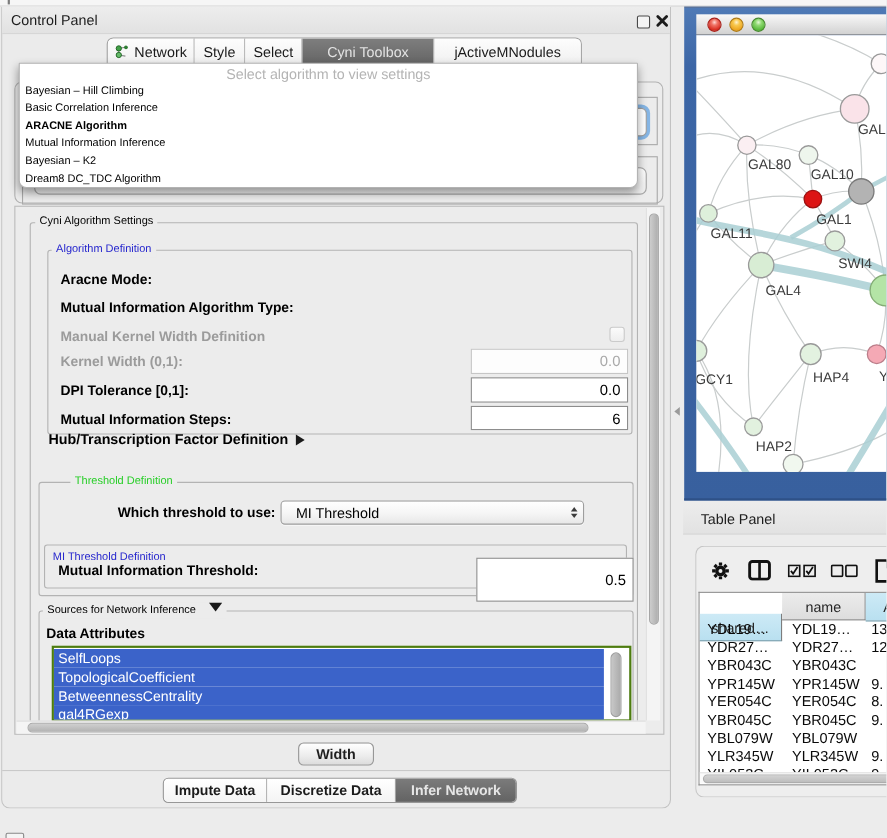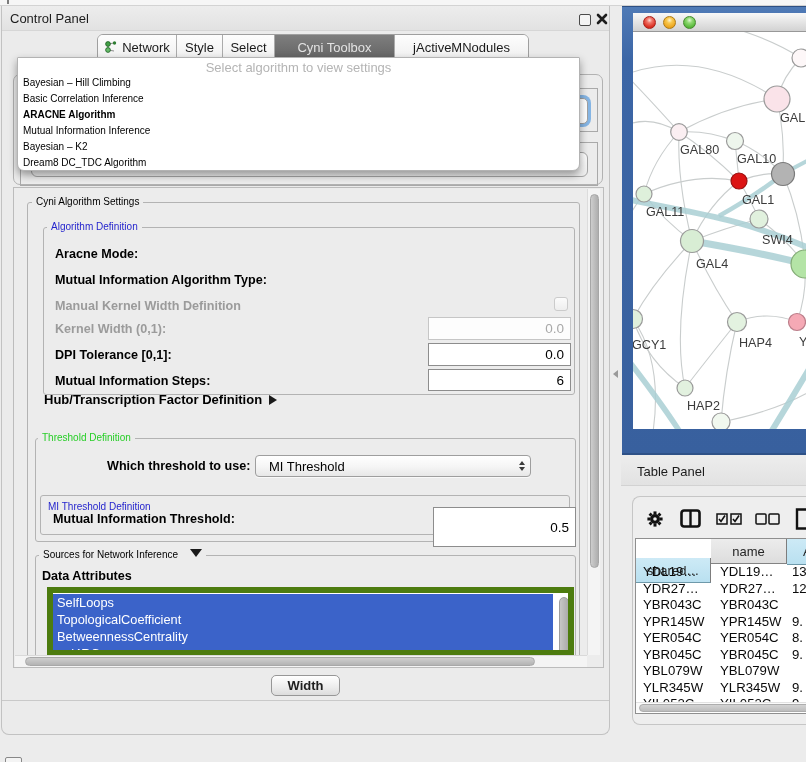--- a/index.html
+++ b/index.html
@@ -43,42 +43,42 @@
   .popup-item.bold{font-weight:bold;}
 
   
   #settings-pane{left:11px;top:181px;width:591px;height:481px;border:1px solid #bcbcbc;box-sizing:border-box;background:#ececec;}
   #settings-viewport{left:1px;top:1px;width:572px;height:467px;overflow:hidden;}
 
   .titled-group{position:absolute;border:1px solid #b3b3b3;border-radius:3px;box-sizing:border-box;}
   .group-title{position:absolute;background:#ececec;padding:0 4px;line-height:14px;font-size:10px;white-space:nowrap;}
   .t-black{color:#000;}
   .t-blue{color:#2525cd;}
-  .t-green{color:#27ce27;}
+  .t-green{color:#27ce27;margin-left:26px;}
 
   .fldlabel{position:absolute;font-weight:bold;font-size:12.6px;color:#000;white-space:nowrap;}
   .fldlabel.disabled{color:#9b9b9b;}
 
   .combo{position:absolute;height:22px;border:1px solid #9e9e9e;border-radius:4px;background:linear-gradient(#ffffff,#f5f5f5 55%,#e7e7e7);box-sizing:border-box;display:flex;align-items:center;box-shadow:0 1px 0 rgba(255,255,255,.7);}
   .combo .cval{font-size:13px;color:#000;padding-left:13px;}
   .combo .arrows{position:absolute;right:5px;top:0;height:100%;display:flex;flex-direction:column;justify-content:center;gap:2px;}
   .combo .arrows i{display:block;width:0;height:0;border-left:3.5px solid transparent;border-right:3.5px solid transparent;}
   .combo .arrows .up{border-bottom:4.5px solid #3c3c3c;}
   .combo .arrows .dn{border-top:4.5px solid #3c3c3c;}
 
   .tfield{position:absolute;background:#fff;border:1px solid #8d8d8d;box-sizing:border-box;font-size:13.5px;color:#000;text-align:right;padding:0 6px 0 0;display:flex;align-items:center;justify-content:flex-end;}
   .tfield.disabled{border-color:#c6c6c6;color:#a9a9a9;background:#fdfdfd;}
 
   #manual-kernel-checkbox{left:539px;top:108px;width:14px;height:14px;border:1px solid #cbcbcb;border-radius:3px;background:linear-gradient(#fbfbfb,#eeeeee);box-sizing:border-box;}
 
   .disclosure{width:0;height:0;border-top:5.5px solid transparent;border-bottom:5.5px solid transparent;border-left:8px solid #1a1a1a;display:inline-block;}
   .disclosure-down{width:0;height:0;border-left:6.5px solid transparent;border-right:6.5px solid transparent;border-top:8px solid #1a1a1a;display:inline-block;}
 
   
-  #attr-list{left:32px;top:398px;width:527px;height:69px;background:#fff;border:6px solid #4d7c0f;box-sizing:border-box;overflow:hidden;}
+  #attr-list{left:32px;top:398px;width:527px;height:69px;background:#fff;border:2px solid #4d7c0f;box-sizing:border-box;overflow:hidden;}
   .attr-item{position:absolute;left:0;width:496px;height:17px;line-height:17px;background:#3b63c9;color:#fff;font-size:12.8px;padding-left:4px;}
   #attr-vscroll{left:505px;top:4px;width:13px;height:61px;}
   #attr-vscroll .thumb{position:absolute;left:1px;top:0;width:10px;height:59px;border-radius:5px;background:linear-gradient(90deg,#c7c7c7,#ababab);border:1px solid #9e9e9e;box-sizing:border-box;}
 
   
   #pane-hscroll{left:1px;top:467px;width:572px;height:12px;background:#f4f4f4;border-top:1px solid #d9d9d9;box-sizing:border-box;}
   #pane-hscroll .thumb{position:absolute;left:10px;top:1px;width:510px;height:9px;border-radius:4.5px;background:linear-gradient(#cfcfcf,#b3b3b3);border:1px solid #a8a8a8;box-sizing:border-box;}
   #pane-vscroll{left:573px;top:1px;width:13px;height:466px;background:#f4f4f4;border-left:1px solid #dcdcdc;box-sizing:border-box;}
   #pane-vscroll .thumb{position:absolute;left:1.5px;top:5px;width:9px;height:374px;border-radius:4.5px;background:linear-gradient(90deg,#cdcdcd,#aeaeae);border:1px solid #a6a6a6;box-sizing:border-box;}
 
@@ -257,20 +257,25 @@
           <div class="thumb"></div>
         </div>
       <div id="pane-vscroll" class="abs">
           <div class="thumb"></div>
         </div>
     </div>
 
     <div id="apply-btn" class="abs">Width</div>
     <div id="cp-divider" class="abs"></div>
 
+    <div id="bottom-tabs" class="abs">
+      <div id="seg-impute" class="bseg">Impute Data</div>
+      <div id="seg-discretize" class="bseg">Discretize Data</div>
+      <div id="seg-infer" class="bseg sel">Infer Network</div>
+    </div>
   </div>
 
   <div id="algo-popup" class="abs">
     <div id="popup-header" class="abs">Select algorithm to view settings</div>
     <div id="popup-items">
         <div class="popup-item abs" style="top: 17px;">Bayesian – Hill Climbing</div>
         <div class="popup-item abs" style="top: 33px;">Basic Correlation Inference</div>
         <div class="popup-item abs bold" style="top: 49px;">ARACNE Algorithm</div>
         <div class="popup-item abs" style="top: 65px;">Mutual Information Inference</div>
         <div class="popup-item abs" style="top: 81px;">Bayesian – K2</div>

